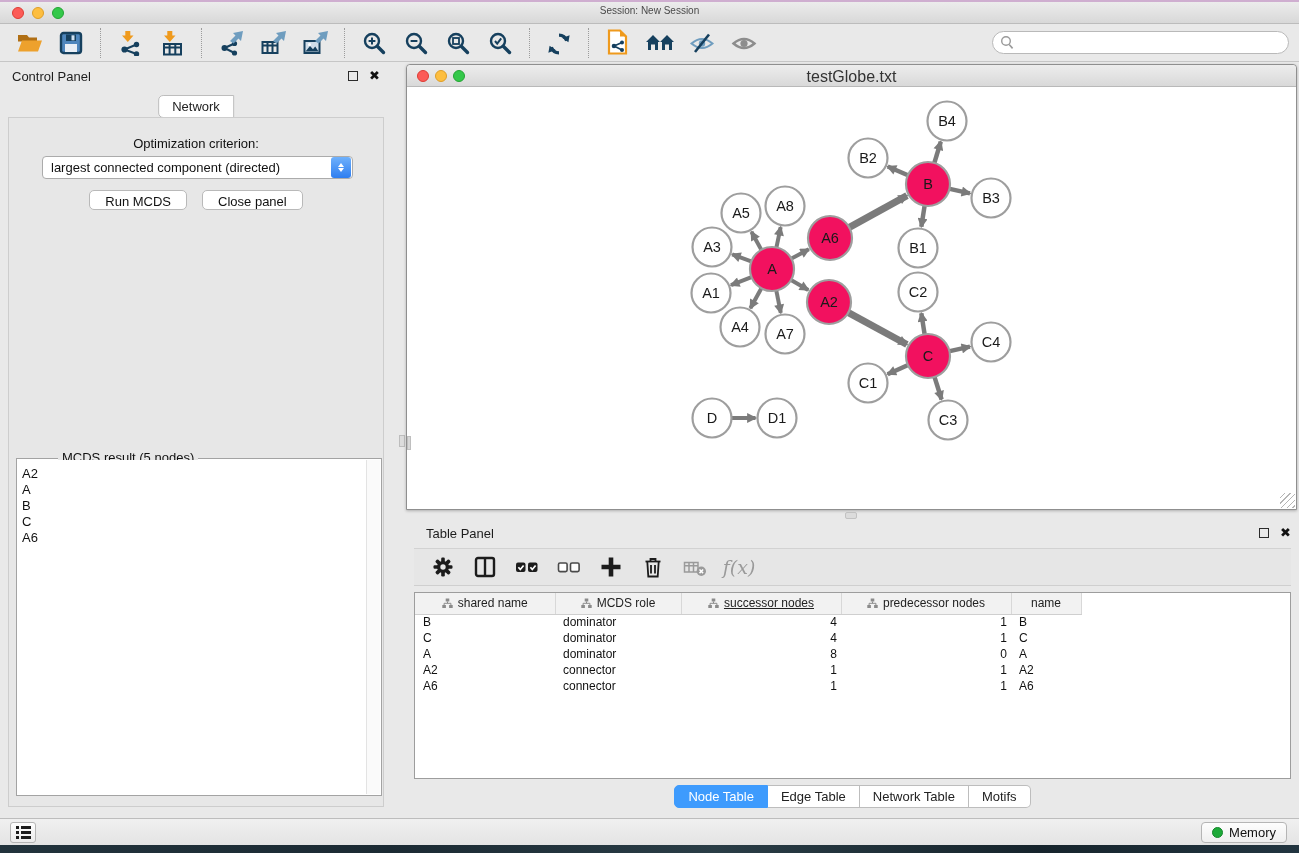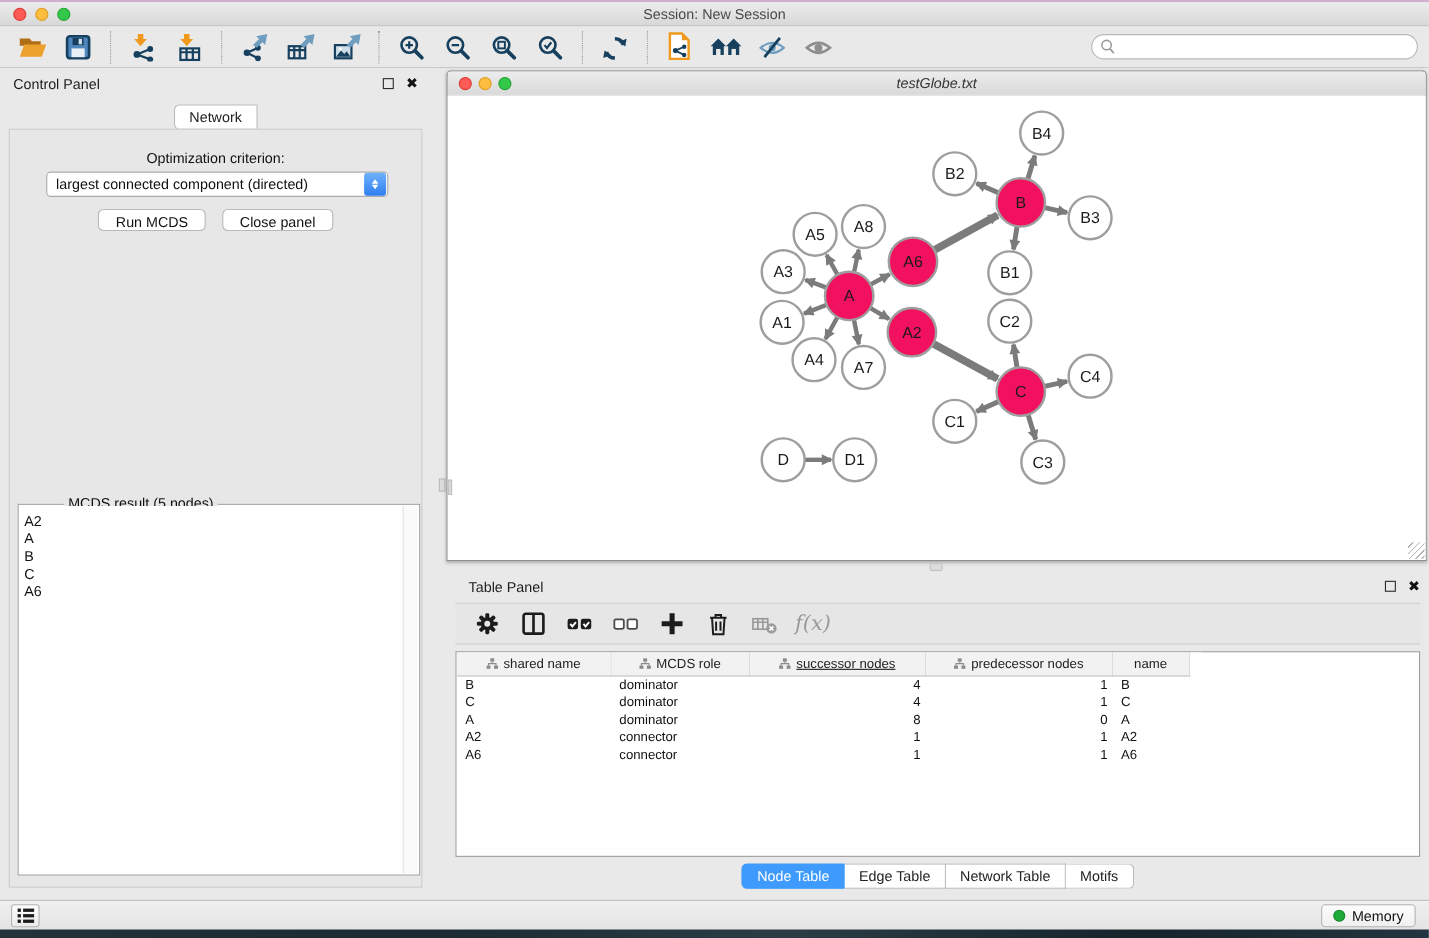--- a/index.html
+++ b/index.html
@@ -7,21 +7,21 @@
   .screen { position:relative; width:1299px; height:853px; background:#e9e9e9; overflow:hidden; }
 
   
   .strip-top { position:absolute; left:0; top:0; width:100%; height:2px; background:#cfaed0; }
   .strip-bottom { position:absolute; left:0; top:845px; width:100%; height:8px;
     background:linear-gradient(90deg,#22333c,#1b2a33 30%,#2a3d46 55%,#16242c 80%,#223540); }
 
   
   .titlebar { position:absolute; left:0; top:2px; width:100%; height:22px;
     background:linear-gradient(#ececec,#d8d8d8); border-bottom:1px solid #bcbcbc; }
-  .title-center { position:absolute; left:0; right:0; top:3px; text-align:center; font-size:13px; color:#4a4a4a; }
+  .title-center { position:absolute; left:0; right:0; top:3px; text-align:center; font-size:10px; color:#4a4a4a; }
   .lights { position:absolute; left:12px; top:5px; display:flex; gap:8px; }
   .light { width:12px; height:12px; border-radius:50%; }
   .light.red { background:#fc5b57; border:1px solid #dd3c34; }
   .light.yellow { background:#fdbe40; border:1px solid #de9e27; }
   .light.green { background:#34c84a; border:1px solid #23a434; }
 
   
   .toolbar { position:absolute; left:0; top:24px; width:100%; height:38px; background:#e9e9e9;
     border-bottom:1px solid #c6c6c6; display:flex; align-items:center; padding-left:8px; }
   .tbtn { width:42px; height:34px; display:flex; align-items:center; justify-content:center; cursor:default; }
@@ -69,21 +69,21 @@
   .result-scroll { position:absolute; top:1px; right:1px; bottom:1px; width:14px; background:#fafafa; border-left:1px solid #e3e3e3; }
 
   
   .v-grip { position:absolute; left:399px; top:373px; width:6px; height:12px; background:#dcdcdc; border:1px solid #bdbdbd; }
 
   
   .net-window { position:absolute; left:406px; top:2px; width:891px; height:446px; border:1px solid #8f8f8f;
     border-radius:4px 4px 0 0; background:#fff; box-shadow:0 1px 3px rgba(0,0,0,.25); }
   .net-titlebar { position:relative; height:22px; background:linear-gradient(#ededed,#d9d9d9); border-bottom:1px solid #b9b9b9;
     border-radius:4px 4px 0 0; }
-  .net-title { position:absolute; left:0; right:0; top:3px; text-align:center; font-size:13px; color:#333;font-style:italic; }
+  .net-title { position:absolute; left:0; right:0; top:3px; text-align:center; font-size:16px; color:#333; }
   .net-lights { position:absolute; left:10px; top:5px; display:flex; gap:6px; }
   .net-canvas { position:relative; width:100%; height:422px; background:#fff; overflow:hidden; }
   .net-canvas svg { position:absolute; left:0; top:0; }
   .left-grip { position:absolute; left:0; top:349px; width:4px; height:14px; background:#d8d8d8; border:1px solid #bfbfbf; }
   .resize-grip { position:absolute; right:1px; bottom:1px; width:15px; height:15px;
     background:repeating-linear-gradient(135deg,transparent 0 3px,#b5b5b5 3px 4px); }
 
   
   .h-grip { position:absolute; left:845px; top:450px; width:12px; height:7px; background:#dcdcdc; border:1px solid #c2c2c2; border-radius:2px; }
 

